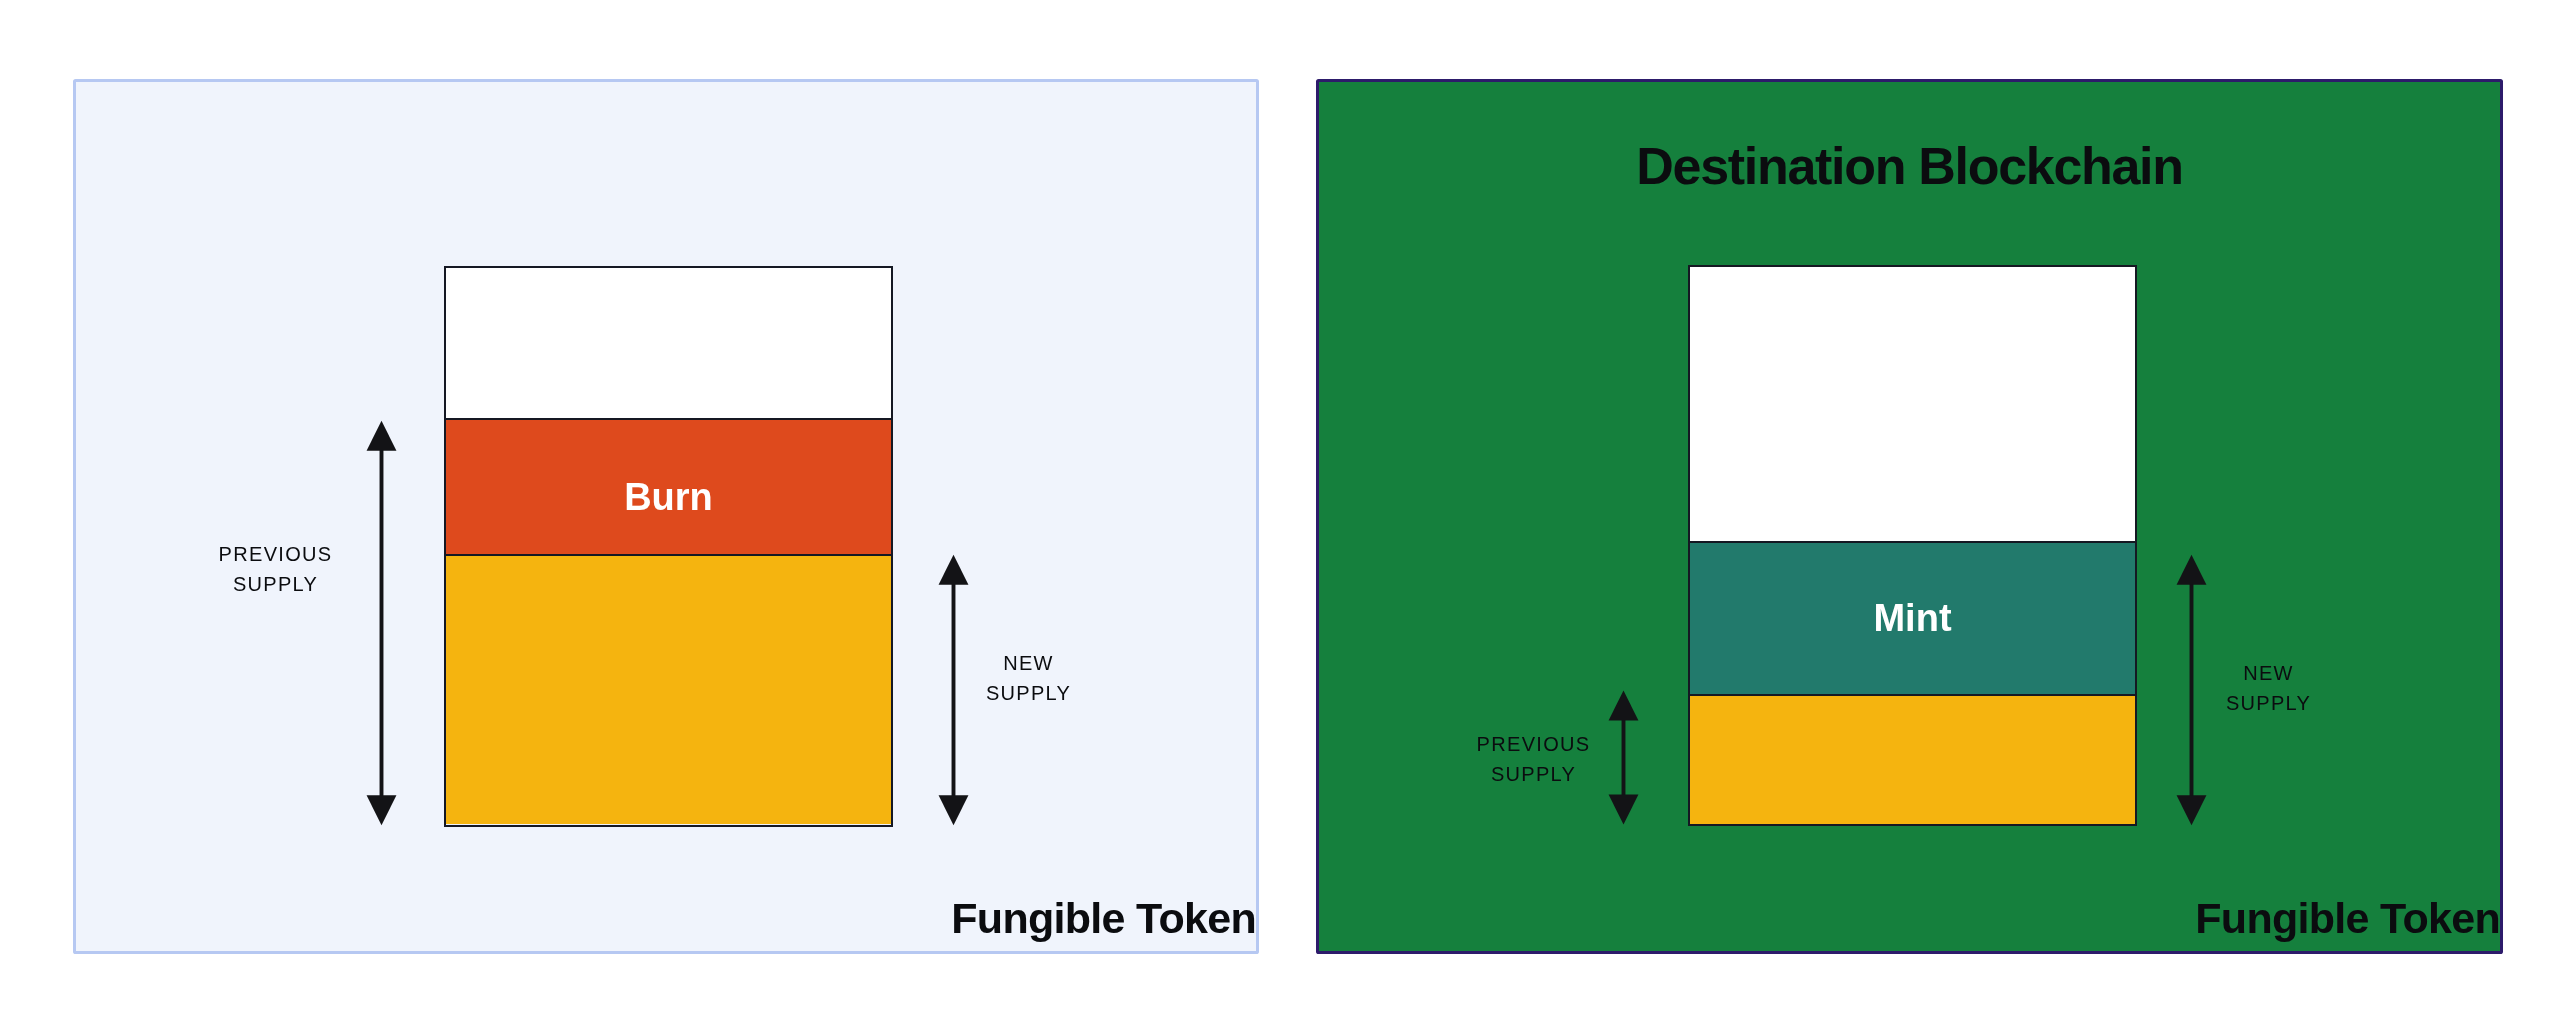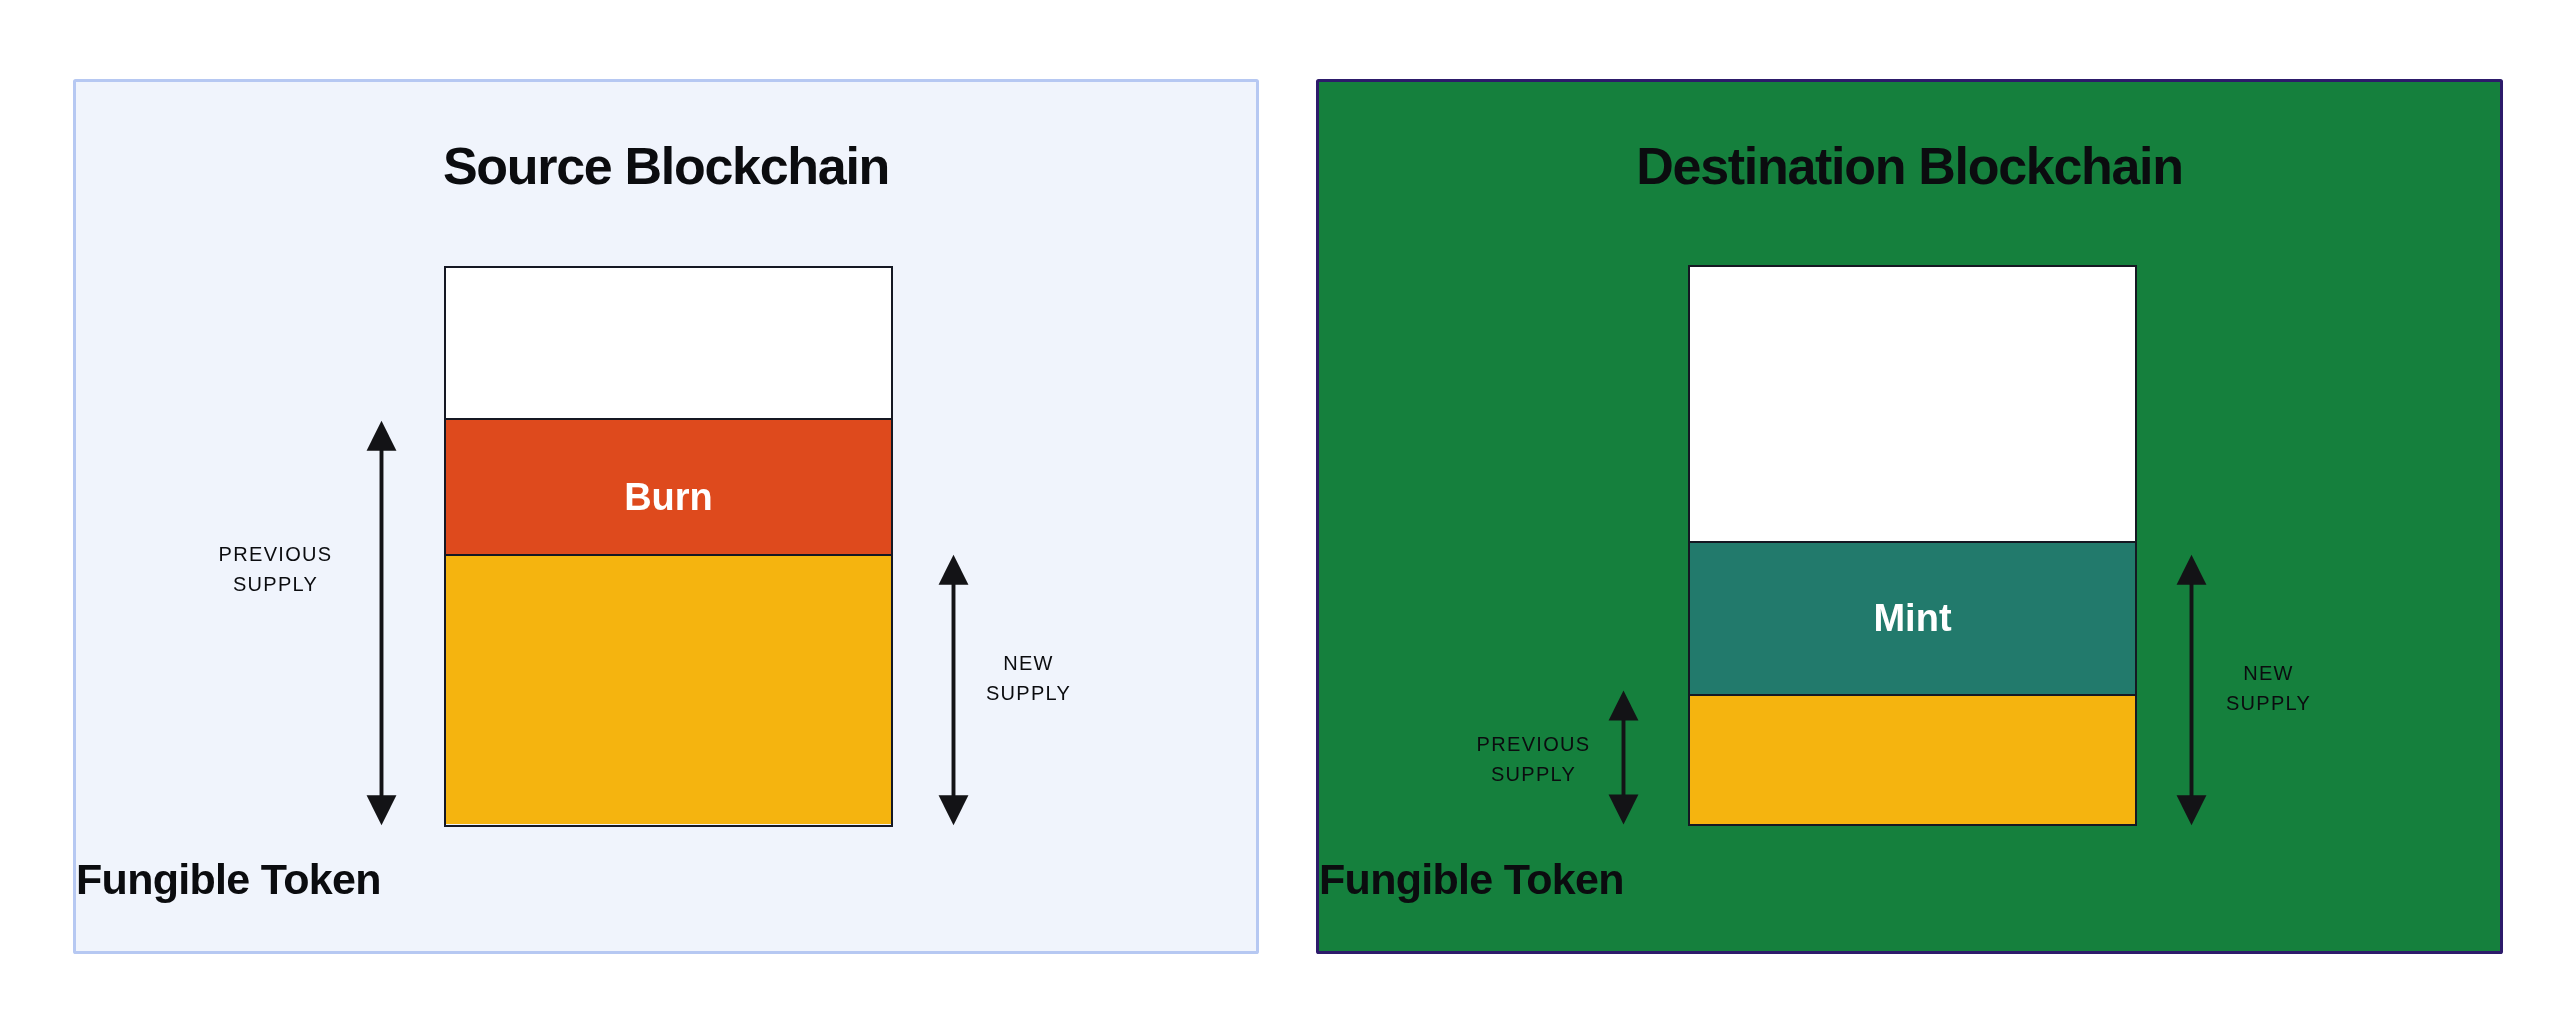--- a/index.html
+++ b/index.html
@@ -41,22 +41,22 @@
     width:100%;
     box-sizing:border-box;
     display:flex;align-items:center;justify-content:center;
   }
   .seg.divided{border-top:2.6px solid #151823;}
   .seg-label{
     font-size:38px;font-weight:700;letter-spacing:0px;
     line-height:1;
   }
   .caption{
-    position:absolute;left:0;right:0;top:774px;
-    text-align:left;
+    position:absolute;left:0;right:0;top:813px;
+    text-align:right;
     font-size:43px;line-height:46px;font-weight:700;
     letter-spacing:-0.7px;
     color:#0b0c0f;
   }
   .arrow{position:absolute;}
   .side-label{
     position:absolute;
     width:209px;
     text-align:center;
     font-size:20px;line-height:30px;font-weight:400;
@@ -75,21 +75,20 @@
   .panel.right .arrow.new{left:853px;top:471px;}
   .panel.right .label.new{left:845px;top:576px;}
 </style>
 </head>
 <body>
 
 <div id="canvas">
 
   <div class="panel left" style="background: rgb(240, 244, 252); border-color: rgb(182, 200, 242);">
 
-    <div class="panel-title">Source Blockchain</div>
 
     <div class="bar" style="border-color: rgb(21, 24, 35);">
       <div class="seg" style="height: 150px; background: rgb(255, 255, 255);"></div>
       <div class="seg divided" style="height: 136px; background: rgb(222, 74, 29); border-color: rgb(21, 24, 35);">
         <span class="seg-label" style="color: rgb(255, 255, 255); margin-top: 20px;">Burn</span>
       </div>
       <div class="seg divided" style="height: 270px; background: rgb(245, 180, 15); border-color: rgb(21, 24, 35);"></div>
     </div>
 
     <svg class="arrow prev" width="39" height="408" viewBox="0 0 60 626">

